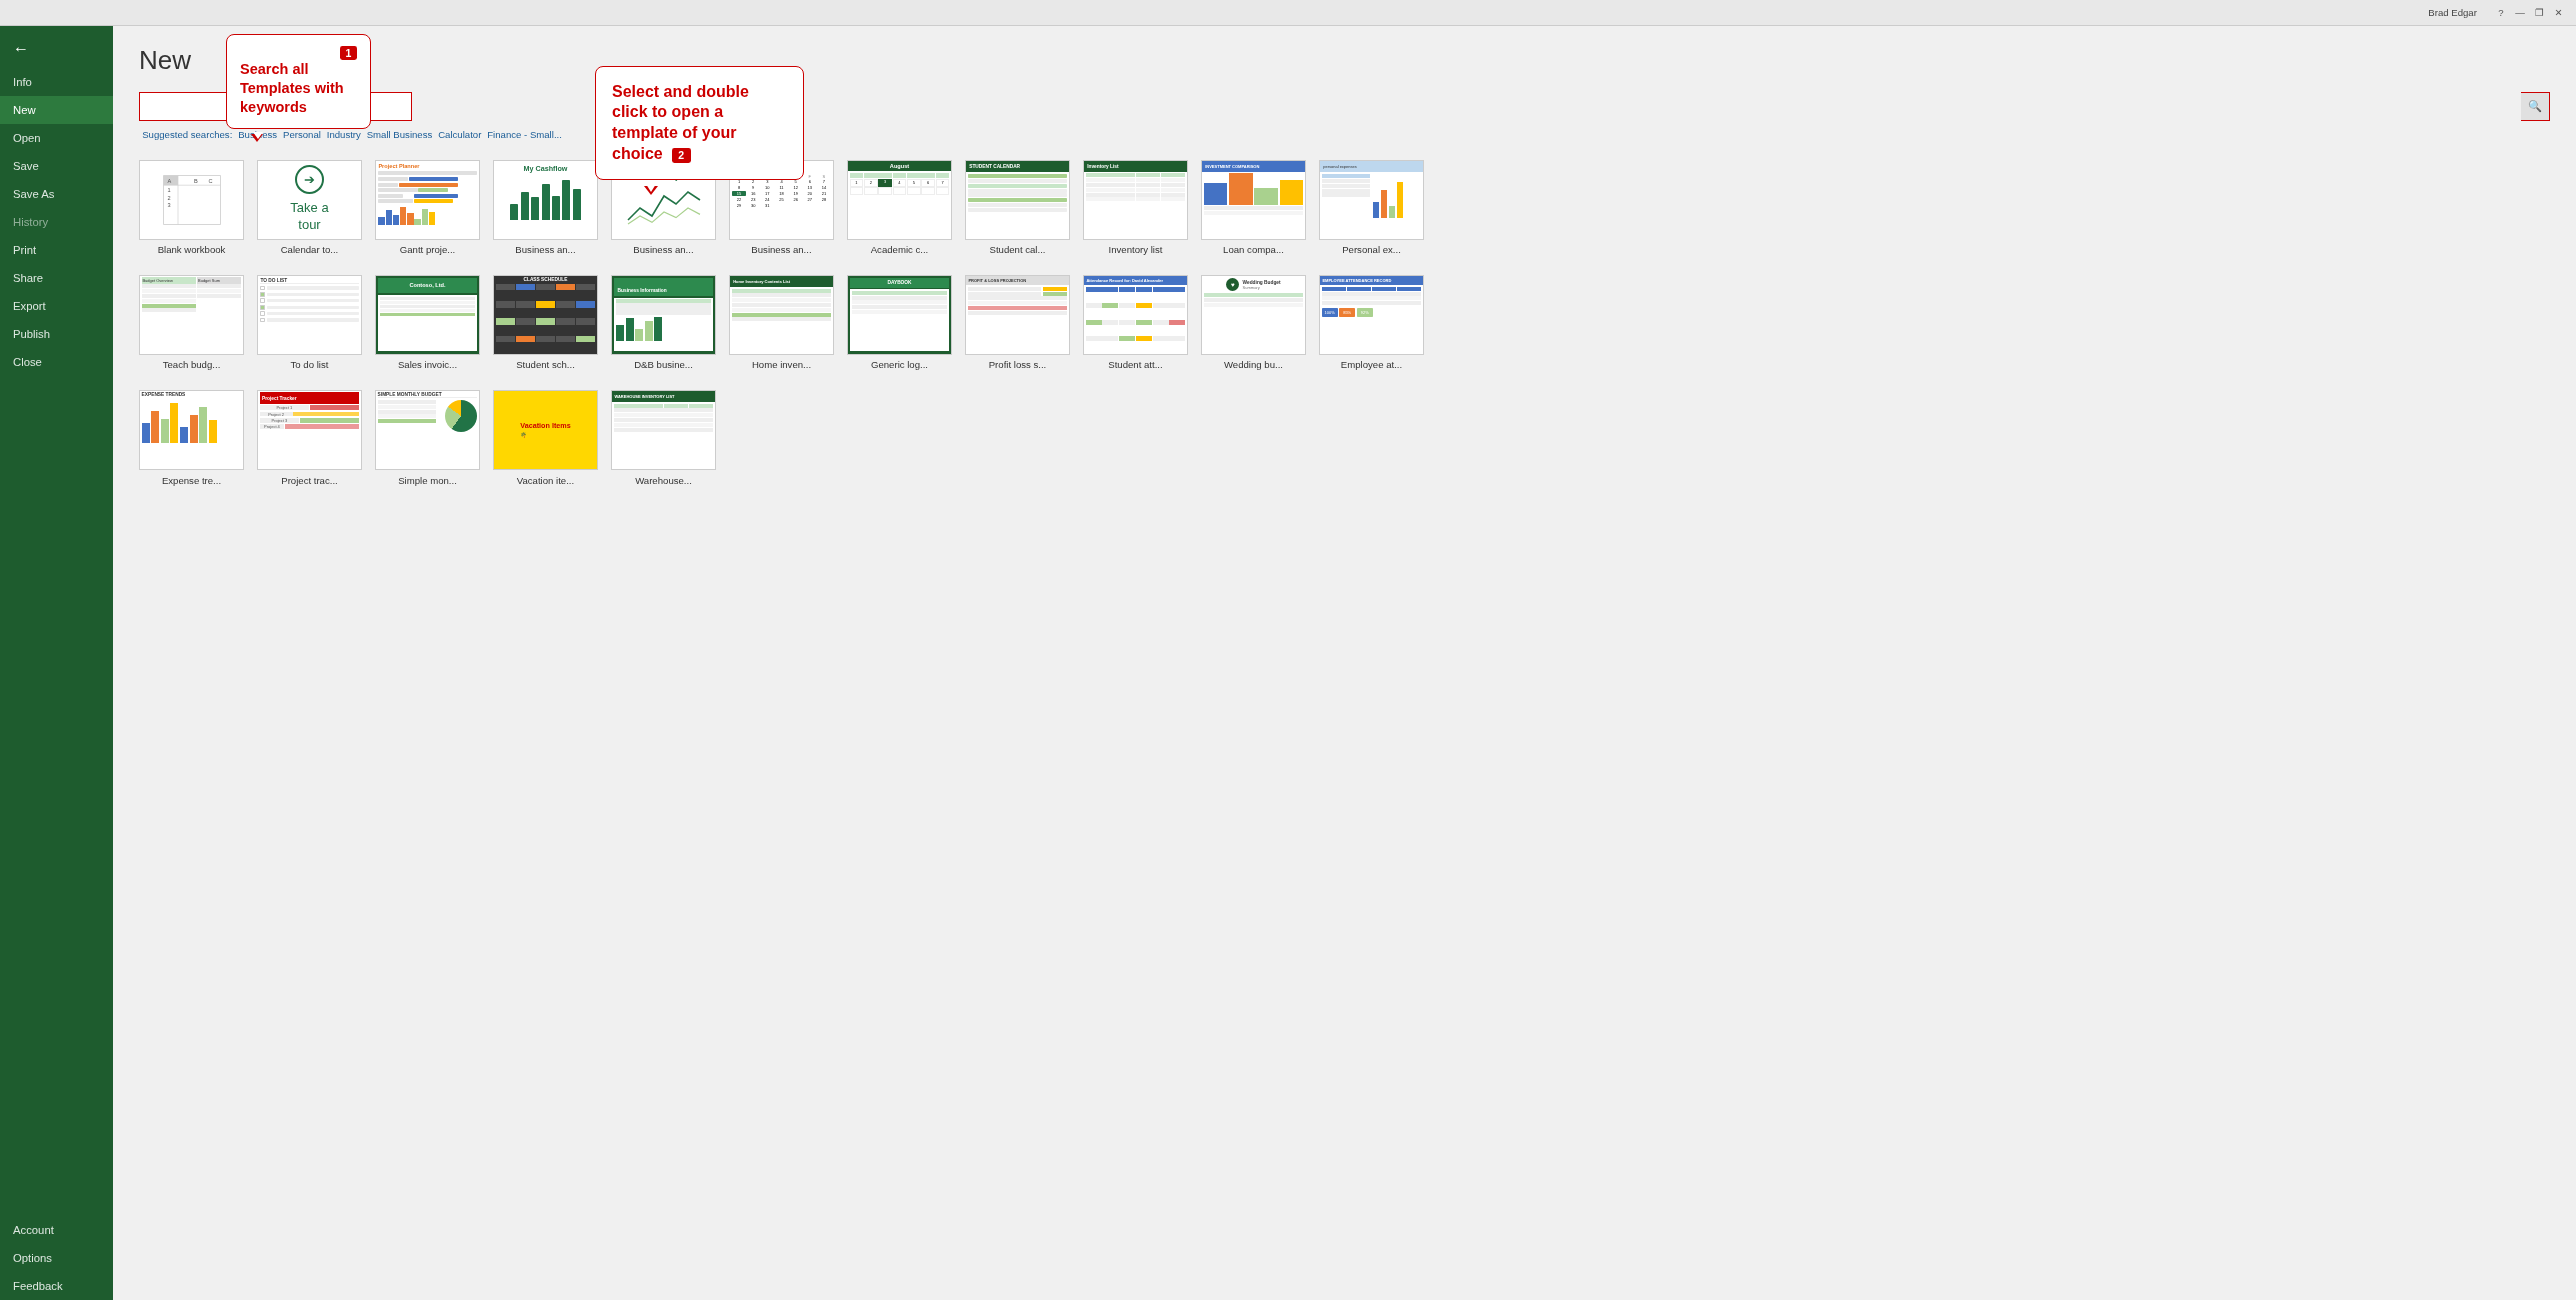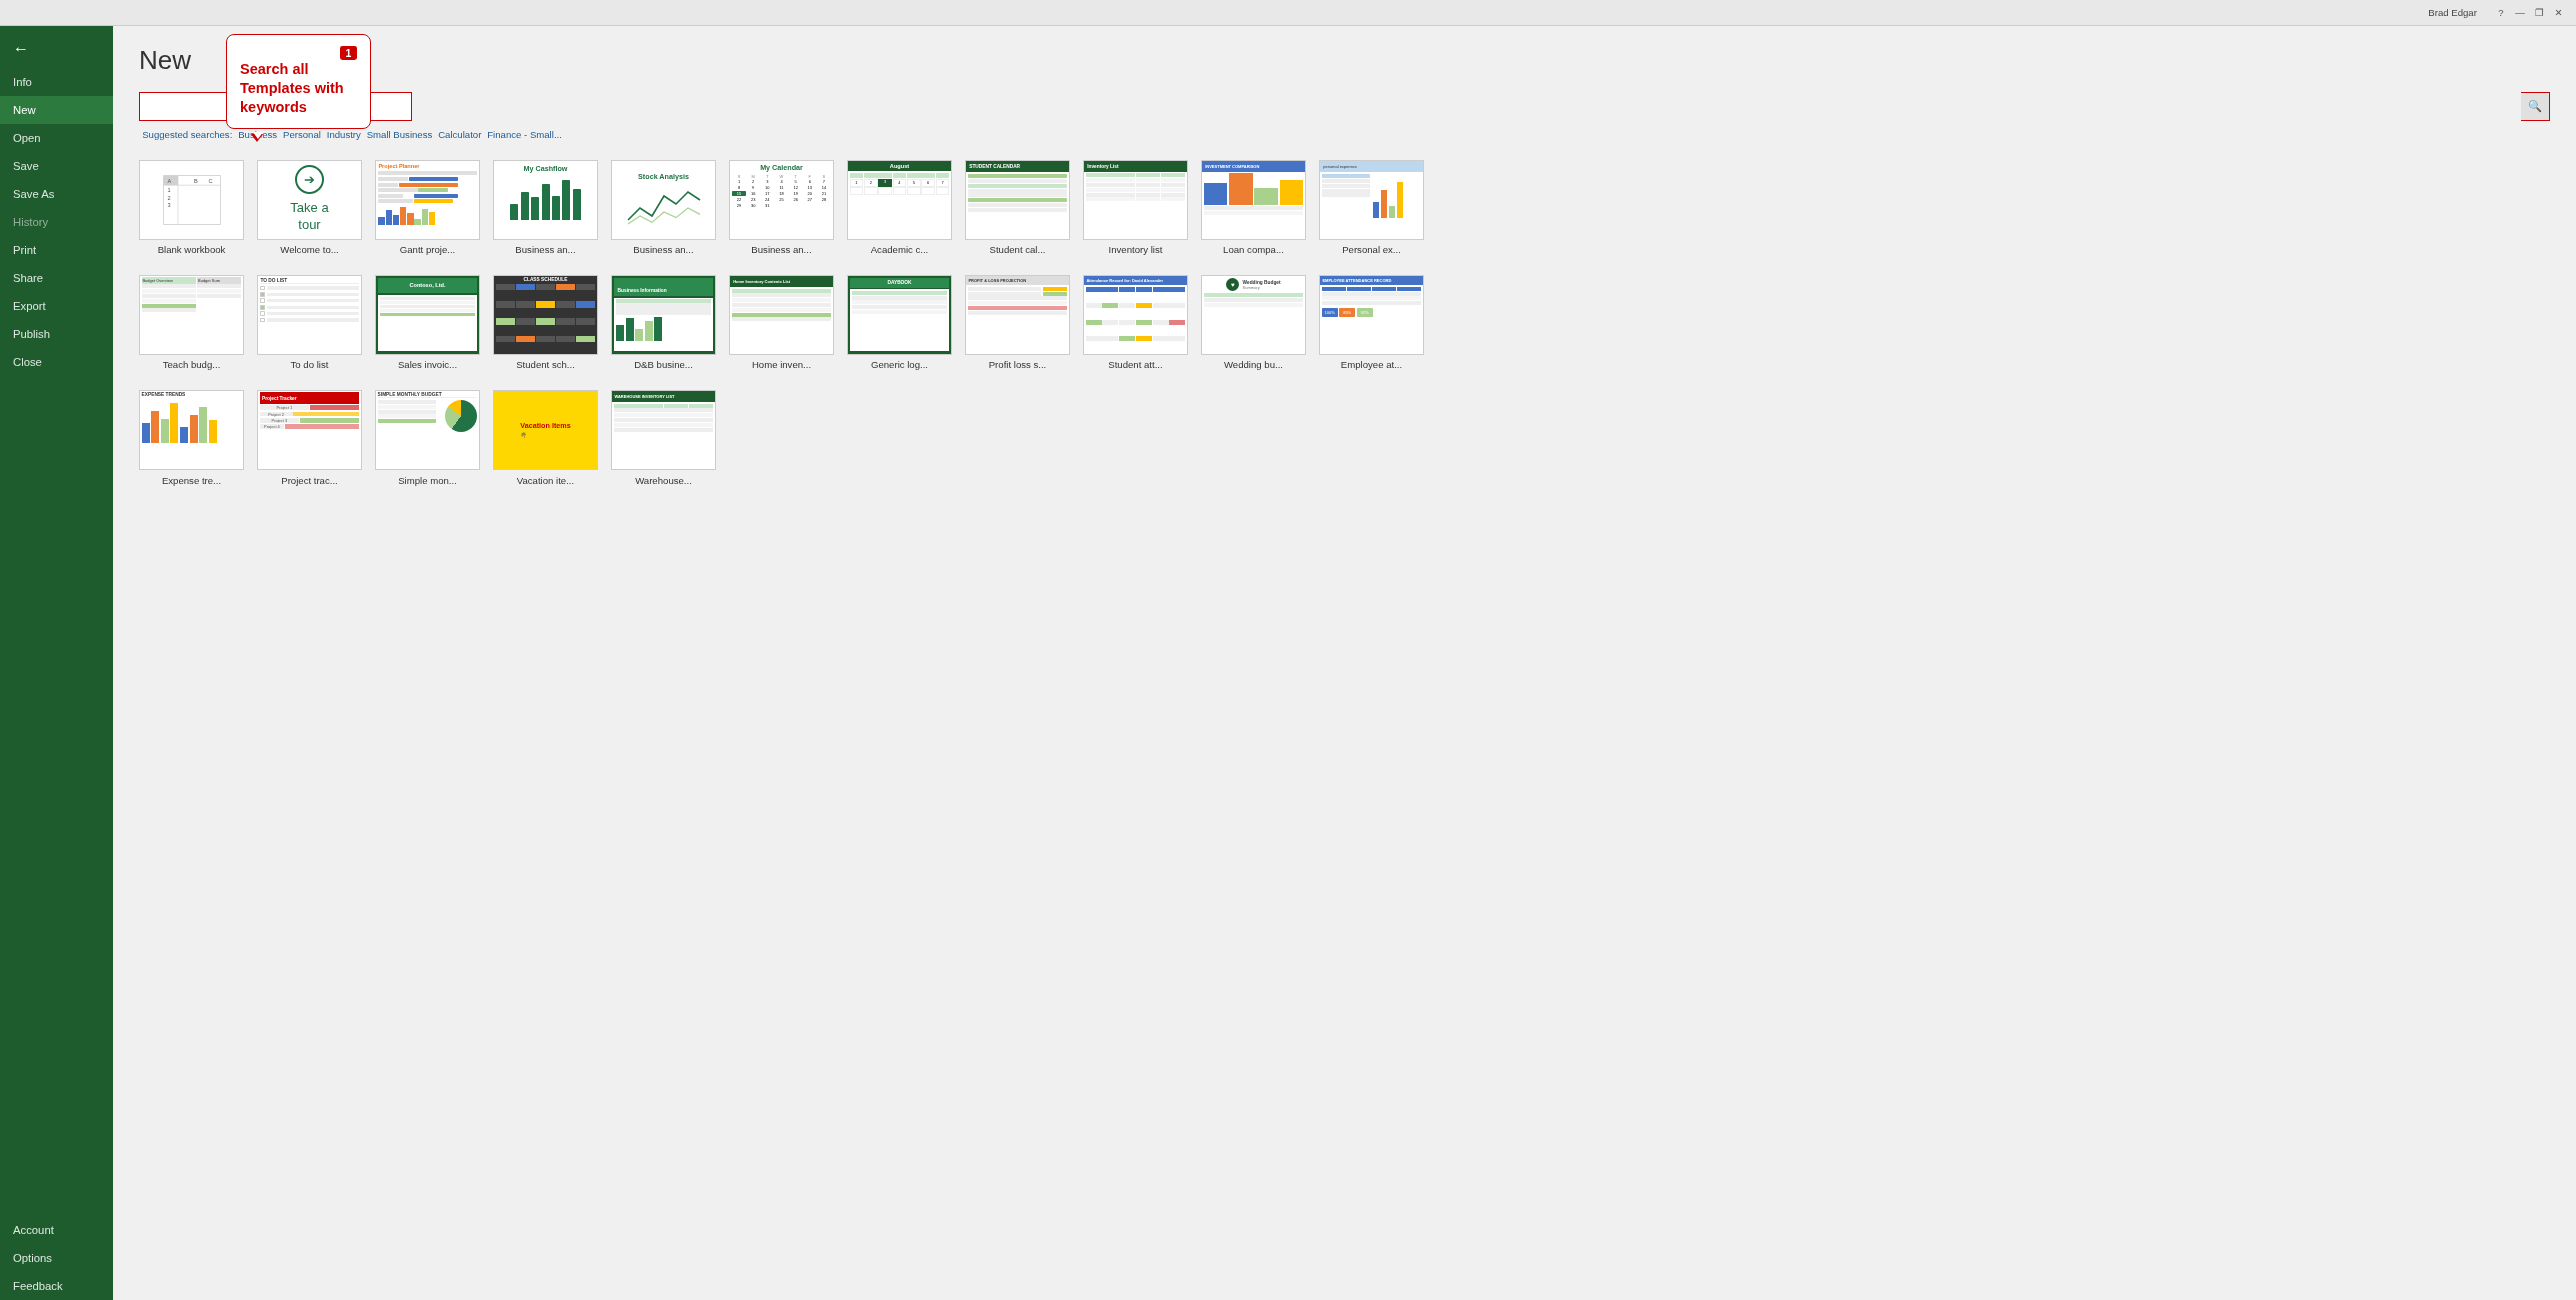--- a/index.html
+++ b/index.html
@@ -352,20 +352,26 @@
     <div class="sidebar-item">Feedback</div>
   </div>
 
   <div class="main-content">
 
     <div class="callout-1">
       <span class="badge">1</span>
       <div class="text">Search all Templates with keywords</div>
     </div>
 
+    <div class="callout-2">
+      <div class="text">
+        <span>Select and double click to open a template of your choice</span>
+        <span class="badge">2</span>
+      </div>
+    </div>
 
     <h1 class="page-title">New</h1>
 
     <div class="search-container">
       <input class="search-input" type="text" placeholder="" style="">
       <div class="search-icon-btn">🔍</div>
     </div>
 
     <div class="suggested-searches">
       <span>Suggested searches:</span>
@@ -397,21 +403,21 @@
           </div>
         </div>
         <div class="template-label">Blank workbook</div>
       </div>
 
       <div class="template-item">
         <div class="template-thumb thumb-tour">
           <div class="tour-arrow">➔</div>
           <div class="tour-text">Take a<br>tour</div>
         </div>
-        <div class="template-label">Welcome to...</div>
+        <div class="template-label">Calendar to...</div>
       </div>
 
       <div class="template-item">
         <div class="template-thumb">
           <div style="width:100%;height:100%;background:#fff;padding:2.4px;display:flex;flex-direction:column;">
             <div style="font-size:5.6px;color:#e8721c;font-weight:bold;margin-bottom:1.6px;">Project Planner</div>
             <div style="display:flex;flex-direction:column;gap:1.6px;flex:1;">
               <div style="height:4.8px;background:#e0e0e0;border-radius:0.8px;"></div>
               <div style="display:flex;gap:0.8px;">
                 <div style="width:30%;height:4px;background:#e0e0e0;border-radius:0.8px;"></div>

